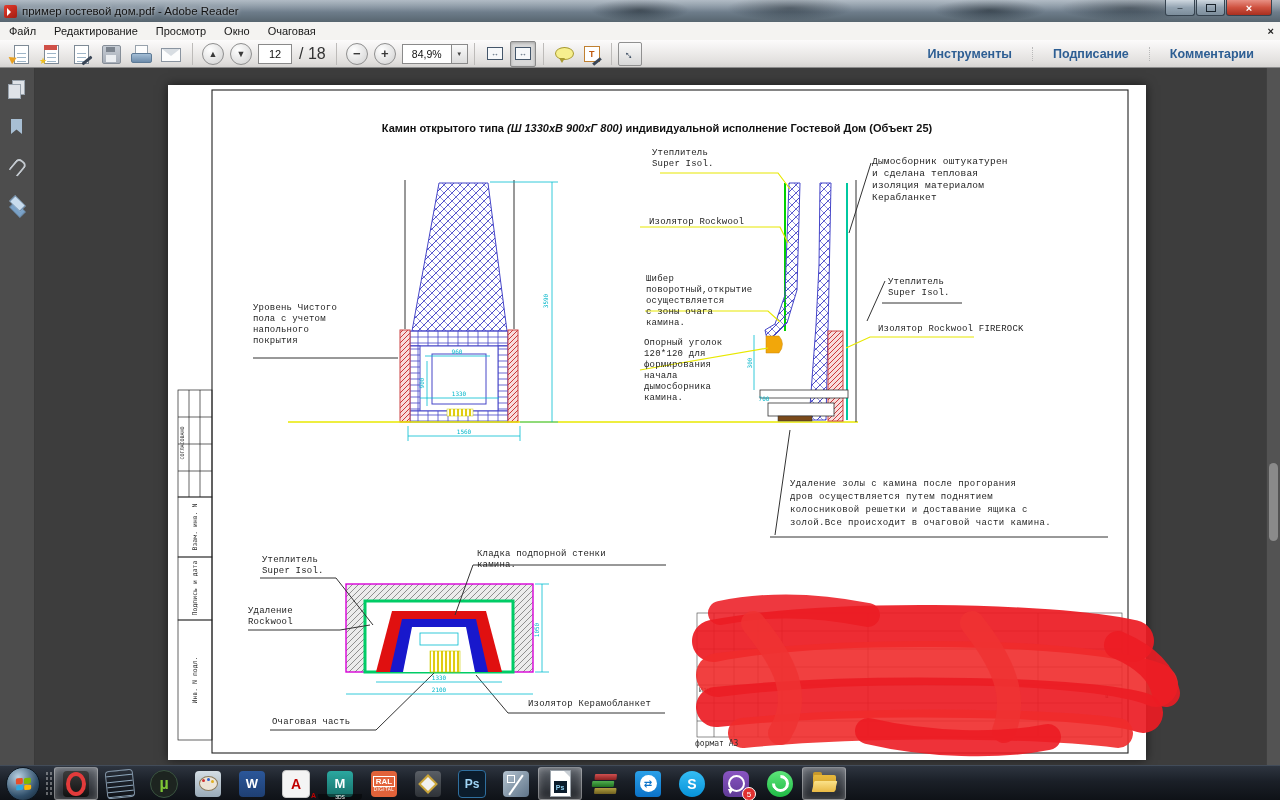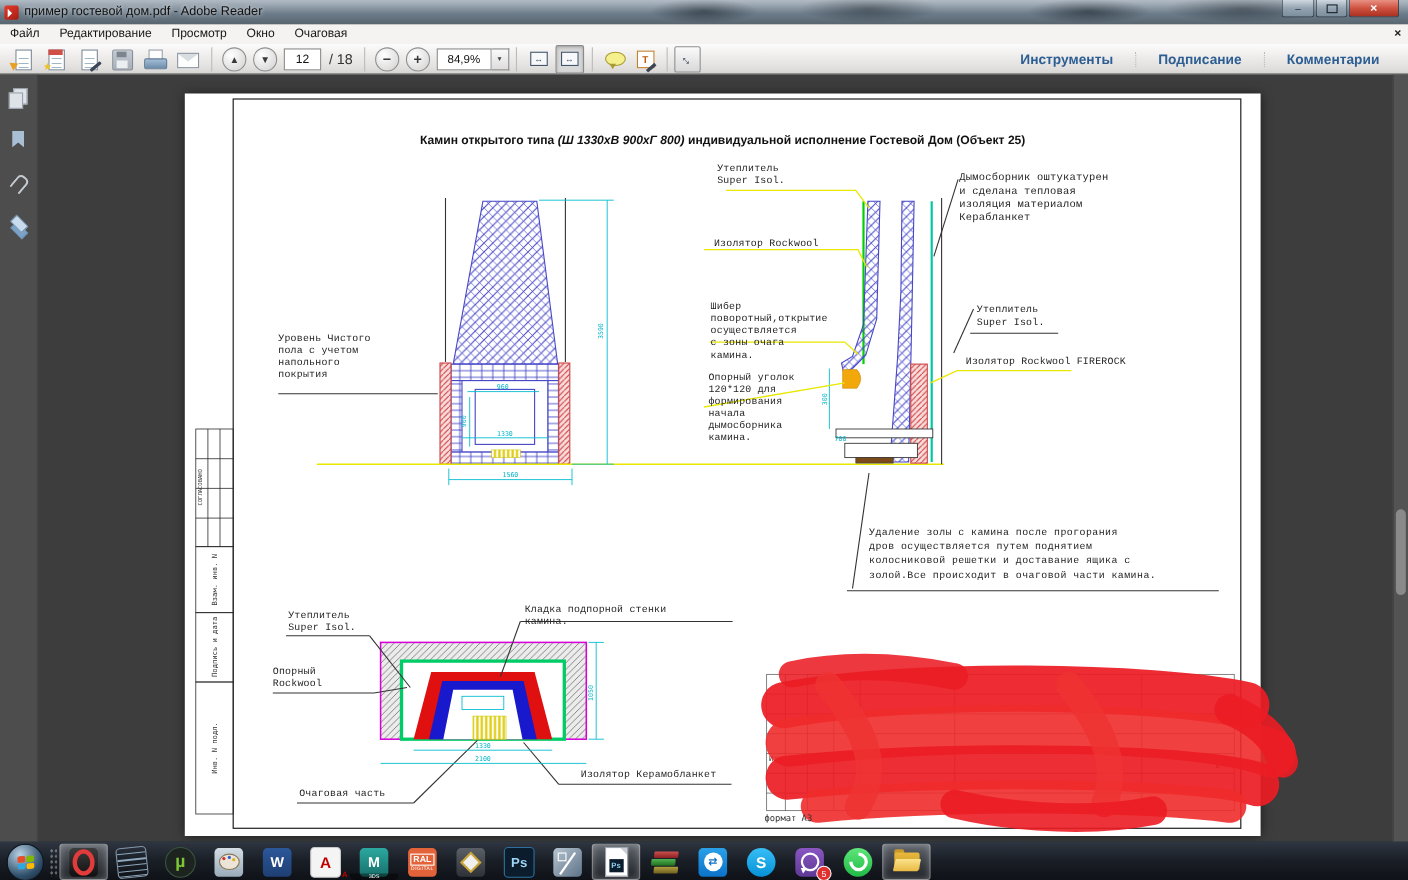--- a/index.html
+++ b/index.html
@@ -43,21 +43,21 @@
   .ti .floppy{position:absolute;left:4px;top:3px;width:17px;height:17px;background:linear-gradient(180deg,#c6ccd4,#a7aeb8);border:1px solid #868e98;border-radius:2px;}
   .ti .floppy::before{content:"";position:absolute;left:3px;top:1px;width:9px;height:5px;background:#7c848e;}
   .ti .floppy::after{content:"";position:absolute;left:3px;bottom:1px;width:10px;height:7px;background:#eceff2;}
   .ti .prbody{position:absolute;left:3px;top:11px;width:19px;height:8px;background:linear-gradient(180deg,#a3bdd5,#6d8cab);border:1px solid #5d7a96;border-radius:2px;}
   .ti .prpaper{position:absolute;left:7px;top:3px;width:11px;height:8px;background:#fdfdfd;border:1px solid #98a2ac;}
   .ti .env{position:absolute;left:3px;top:6px;width:18px;height:12px;background:#fdfdfd;border:1px solid #8a94a0;}
   .ti .env::after{content:"";position:absolute;left:0;top:0;border-left:9px solid transparent;border-right:9px solid transparent;border-top:7px solid #d8dde2;}
   .cbtn{width:22px;height:22px;border-radius:50%;background:radial-gradient(circle at 35% 30%,#ffffff,#d0d0d0);border:1px solid #8f8f8f;display:flex;align-items:center;justify-content:center;color:#3a3a3a;font-size:9px;flex:none;margin:0 3px;box-sizing:border-box;}
   .cbtn.zoomb{font-size:13px;font-weight:bold;}
   .pagebox{width:32px;height:18px;background:#fff;border:1px solid #8a8a8a;font-size:11px;color:#111;display:flex;align-items:center;justify-content:center;flex:none;margin:0 3px;}
-  .pagetotal{font-size:13px;color:#333;margin:0 4px;flex:none;}
+  .pagetotal{font-size:16px;color:#333;margin:0 4px;flex:none;}
   .zoombox{height:18px;background:#fff;border:1px solid #8a8a8a;display:flex;align-items:center;flex:none;margin-left:3px;}
   .zoombox .zval{font-size:10.5px;color:#111;padding:0 5px;min-width:38px;text-align:center;}
   .zoomcaret{width:15px;height:18px;border:1px solid #8a8a8a;border-left:none;background:linear-gradient(180deg,#fafafa,#dcdcdc);display:flex;align-items:center;justify-content:center;font-size:6px;color:#444;flex:none;}
   .fiticon{width:24px;height:24px;display:flex;align-items:center;justify-content:center;flex:none;border:1px solid transparent;border-radius:2px;margin:0 1px;}
   .fiticon.active{border:1px solid #8a8a8a;background:#d8d8d8;box-shadow:inset 0 1px 3px rgba(0,0,0,.25);}
   .fitinner{width:14px;height:11px;border:1px solid #44566a;position:relative;display:flex;align-items:center;justify-content:center;font-size:8px;color:#44566a;background:#f6f8fa;}
   .bubble{width:17px;height:11px;background:#f6ef8e;border:1px solid #a89a30;border-radius:50%;position:relative;flex:none;margin:0 5px;}
   .bubble::after{content:"";position:absolute;left:3px;bottom:-4px;border-left:3px solid transparent;border-right:3px solid transparent;border-top:5px solid #a89a30;}
   .tnote{width:14px;height:14px;border:1px solid #c08030;background:#fff;color:#c05a10;font-size:9px;font-weight:bold;display:flex;align-items:center;justify-content:center;position:relative;flex:none;margin:0 5px;}
   .tnote::after{content:"";position:absolute;right:-3px;bottom:-2px;width:10px;height:3px;background:#3a4656;transform:rotate(-40deg);}
@@ -460,21 +460,21 @@
 напольного
 покрытия</div>
       <div class="an para" style="left:622px;top:393px;">Удаление золы с камина после прогорания
 дров осуществляется путем поднятием
 колосниковой решетки и доставание ящика с
 золой.Все происходит в очаговой части камина.</div>
       <div class="an" style="left:309px;top:464px;">Кладка подпорной стенки
 камина.</div>
       <div class="an" style="left:94px;top:470px;">Утеплитель
 Super Isol.</div>
-      <div class="an" style="left:80px;top:521px;">Опорный
+      <div class="an" style="left:80px;top:521px;">Удаление
 Rockwool</div>
       <div class="an" style="left:360px;top:614px;">Изолятор Керамобланкет</div>
       <div class="an" style="left:104px;top:632px;">Очаговая часть</div>
       <div class="fmt">формат А3</div>
     </div>
 
     <div class="scrollbarr">
       <div class="scrollthumb"></div>
     </div>
   </div>

